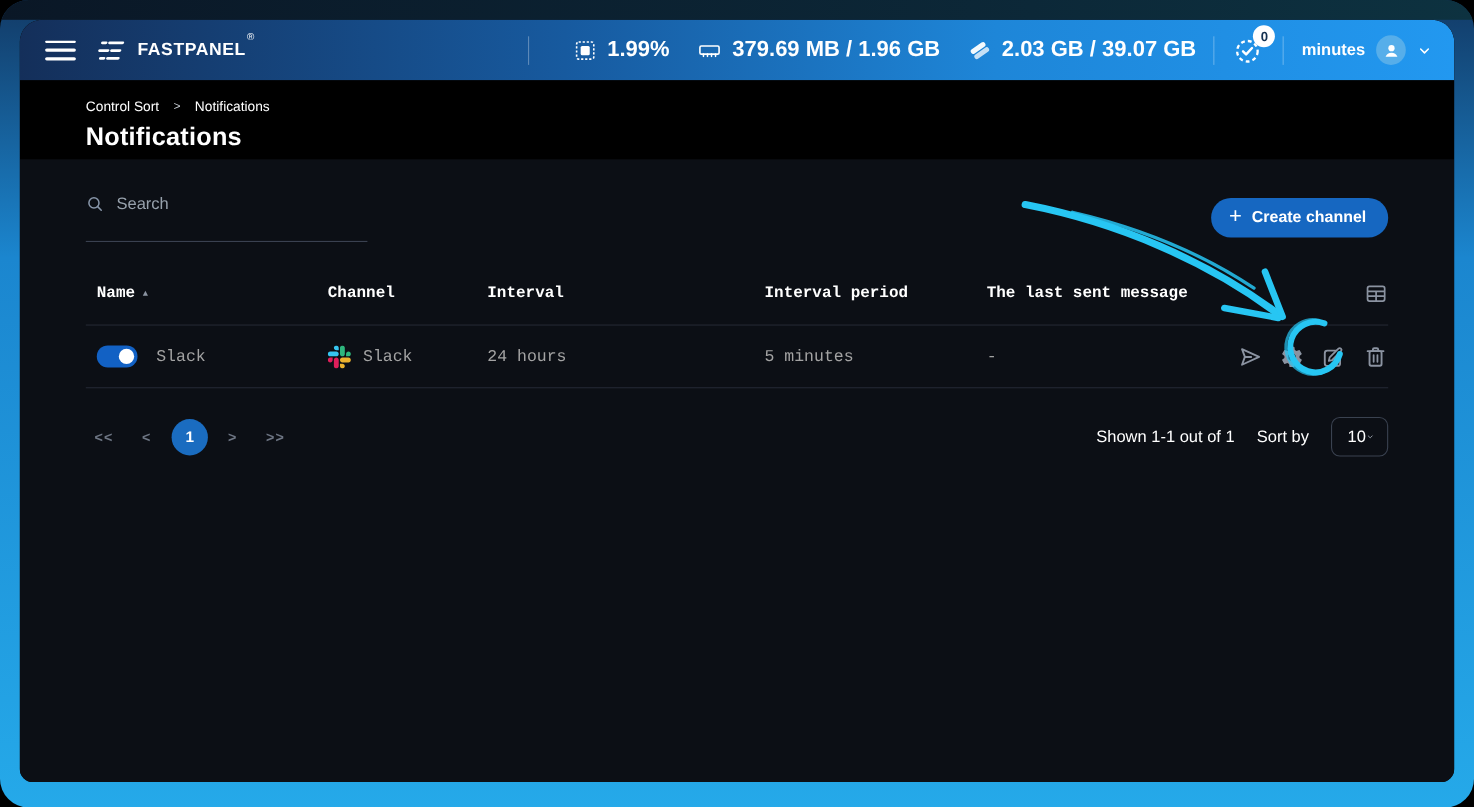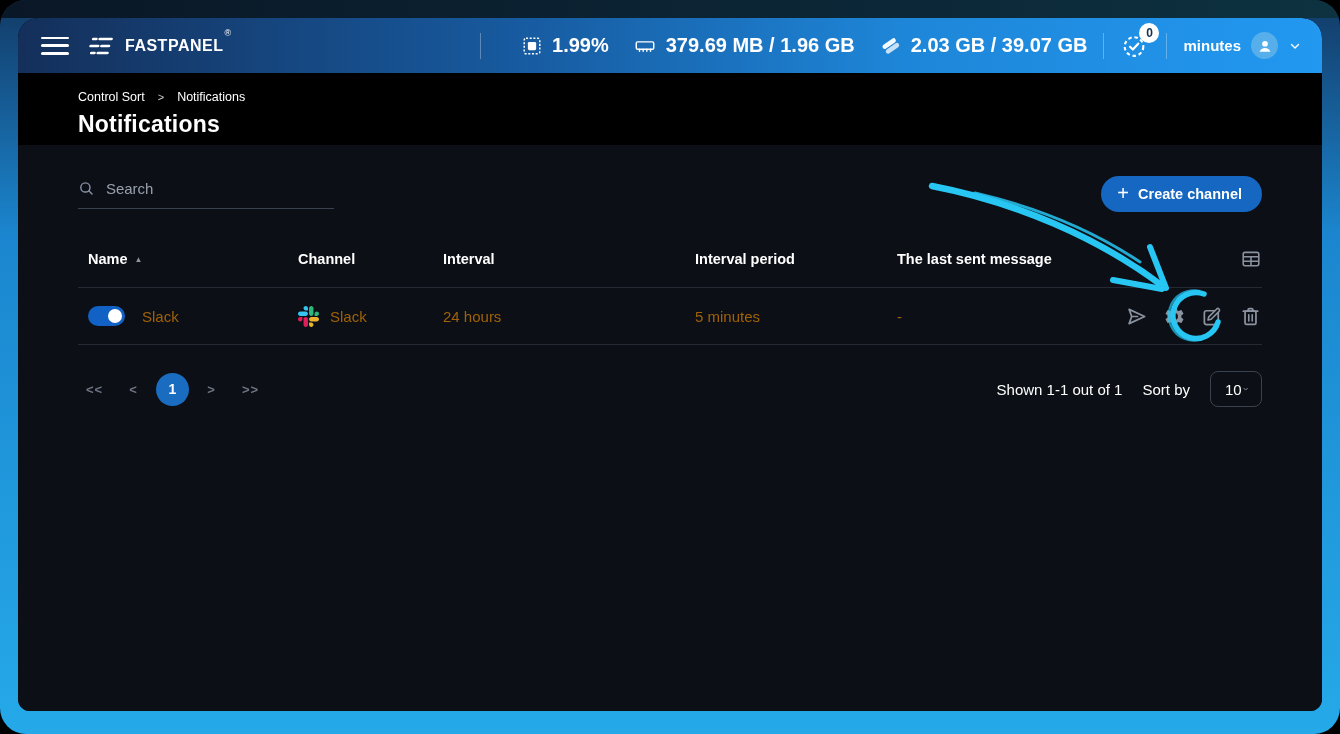--- a/index.html
+++ b/index.html
@@ -42,37 +42,37 @@
   .page-head { background:#000; padding:17px 60px 0; height:72px; flex:0 0 72px; }
   .breadcrumb { display:flex; align-items:center; gap:13px; font-size:12.5px; color:#fff; font-weight:500; }
   .crumb { cursor:pointer; }
   .crumb-sep { color:#cdd3da; font-size:11px; }
   .page-title { color:#fff; font-size:23px; font-weight:700; margin-top:7px; letter-spacing:.2px; }
 
   
   .main { flex:1; background:#0c0f15; padding:0 60px; position:relative; }
   .toolbar { display:flex; justify-content:space-between; align-items:center; margin-top:31px; }
   .search { width:256px; display:flex; align-items:center; gap:11px;
-            border-bottom:1px solid #3a4150; padding-bottom:10px; }
+            border-bottom:1px solid #3a4150; padding-bottom:24px; }
   .search input { background:transparent; border:0; outline:none; color:#d4dae1;
                   font-size:15px; width:100%; font-family:"Liberation Sans", sans-serif; }
   .search input::placeholder { color:#97a1ac; }
   .btn-create { display:flex; align-items:center; gap:9px; height:36px; padding:0 20px 0 16px;
                 border:0; border-radius:18px; background:#1667c1; color:#fff; cursor:pointer;
                 font-size:14.5px; font-weight:700; font-family:"Liberation Sans", sans-serif; }
   .btn-plus { font-size:20px; font-weight:400; line-height:1; position:relative; top:-1px; }
 
-  .grid { display:grid; grid-template-columns:220px 145px 252px 202px 1fr 158px; align-items:center; }
+  .grid { display:grid; grid-template-columns:220px 145px 252px 202px 1fr 158px; align-items:center;font-family:Liberation Mono, monospace; }
   .t-head { margin-top:36px; padding-bottom:17px; color:#fff; font-size:14.5px; font-weight:700; }
   .th { display:flex; align-items:center; gap:7px; }
   .th.sortable { cursor:pointer; }
   .sort-arrow { font-size:8px; color:#8b93a1; }
   .th-icon { justify-self:end; color:#8b93a1; cursor:pointer; display:flex; }
   .t-row { height:58px; border-top:1px solid #242933; border-bottom:1px solid #242933;
-           color:#a16207; font-size:15px; }
+           color:#a3a3a3; font-size:15px; }
   .cell-name { display:flex; align-items:center; gap:17px; padding-left:10px; }
   .cell-channel { display:flex; align-items:center; gap:11px; }
   .toggle { width:37px; height:20px; border-radius:10px; background:#1261c4; position:relative; cursor:pointer; }
   .toggle .knob { position:absolute; top:3px; right:3px; width:14px; height:14px; border-radius:50%; background:#fff; }
   .actions { display:flex; justify-content:flex-end; gap:15px; color:#8b93a1; }
   .action { cursor:pointer; display:flex; }
 
   .pager-bar { display:flex; justify-content:space-between; align-items:center; margin-top:26px; }
   .pager { display:flex; align-items:center; gap:6px; }
   .pg { min-width:33px; height:33px; display:flex; align-items:center; justify-content:center;

